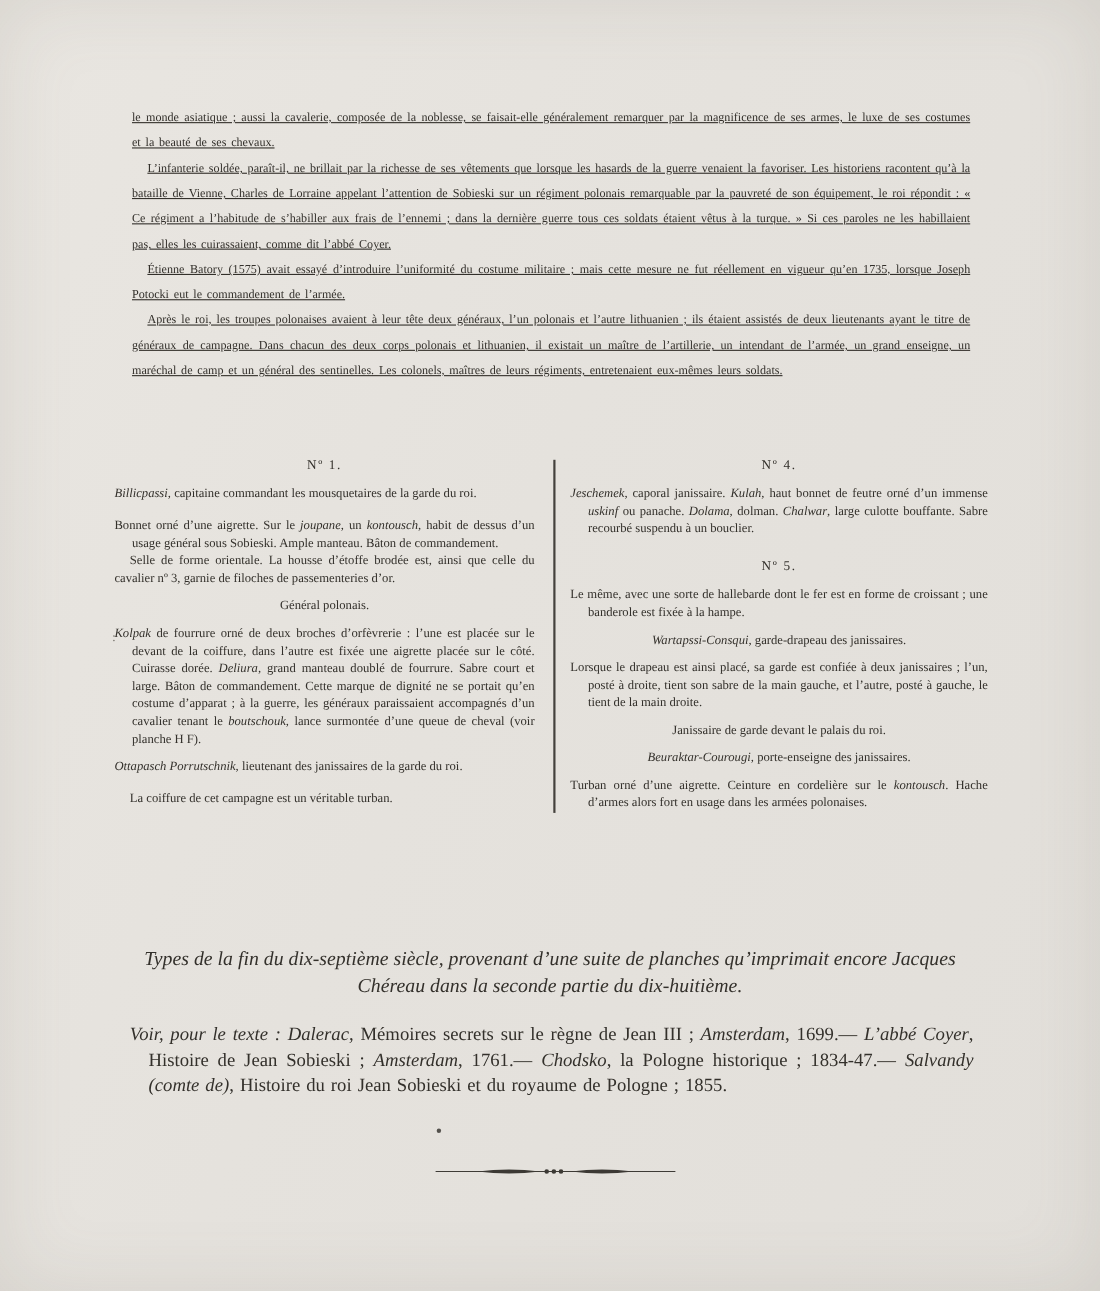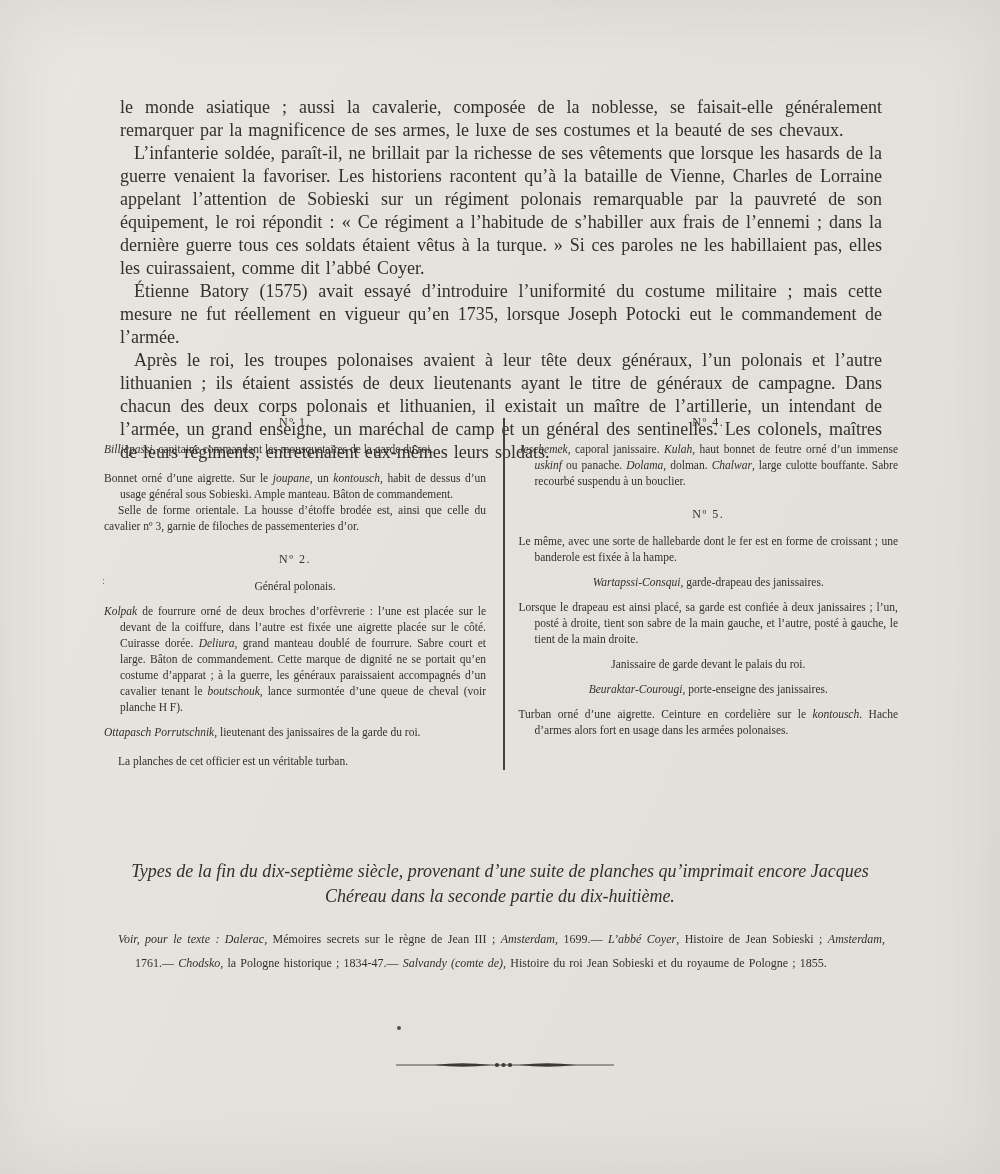--- a/index.html
+++ b/index.html
@@ -8,21 +8,21 @@
     width:1000px;height:1174px;
     background:#e6e3de;
     background-image:linear-gradient(115deg, #e9e6e1 0%, #e5e2dd 45%, #e2dfda 100%);
     box-shadow:inset 0 0 70px rgba(110,104,92,0.14);
     font-family:"Liberation Serif","DejaVu Serif",serif;
     color:#33302b;
     overflow:hidden;
   }
   
   .intro{position:absolute;left:120px;top:96px;width:762px;
-         font-size:18px;line-height:23px;text-align:justify;word-spacing:1.6px;}
+         font-size:11px;line-height:23px;text-align:justify;word-spacing:1.6px;text-decoration:underline;}
   .intro p{margin:0;}
   .intro p.ind{text-indent:14px;}
   
   .columns{position:absolute;left:104px;top:414px;width:794px;display:flex;align-items:stretch;}
   .col{width:382px;font-size:11.5px;line-height:16px;}
   .col-right{flex:1;}
   .divider{width:1.5px;background:#44413c;margin:4px 14px 8px 17px;}
   .num{font-size:12px;font-weight:normal;text-align:center;letter-spacing:1.5px;margin:0 0 11px;}
   .num.mt{margin-top:17px;}
   .col p{margin:0 0 9px;text-align:justify;}
@@ -30,21 +30,21 @@
   .col p.subhead{text-align:center;margin:0 0 9px;}
   .col p.hang{padding-left:16px;text-indent:-16px;}
   .col p.indp{text-indent:14px;}
   .col p.nom{margin-bottom:0;}
   
   .caption{position:absolute;left:111px;top:859px;width:778px;
            font-size:18px;line-height:25px;text-align:center;font-style:italic;}
   .caption p{margin:0;}
   
   .biblio{position:absolute;left:118px;top:928px;width:767px;
-          font-size:12px;line-height:23.5px;text-align:justify;word-spacing:1.2px;}
+          font-size:17px;line-height:23.5px;text-align:justify;word-spacing:1.2px;}
   .biblio p{margin:0;padding-left:17px;text-indent:-17px;}
   
   .ink-dot{position:absolute;left:397px;top:1026px;width:4px;height:4px;border-radius:50%;
            background:#3a3732;opacity:.85;}
   .stray-colon{position:absolute;left:102px;top:574px;font-size:11px;color:#6e6a62;}
   .ornament{position:absolute;left:394px;top:1058px;width:222px;height:14px;}
 </style>
 </head>
 <body>
 
@@ -60,26 +60,25 @@
   <span class="stray-colon">:</span>
 
   <section class="columns">
 
     <div class="col col-left">
       <h4 class="num">Nº 1.</h4>
       <p class="title"><span style="font-style: italic;">Billicpassi</span><span>, capitaine commandant les mousquetaires de la garde du roi.</span></p>
       <p class="hang nom"><span>Bonnet orné d’une aigrette. Sur le </span><span style="font-style: italic;">joupane</span><span>, un </span><span style="font-style: italic;">kontousch</span><span>, habit de dessus d’un usage général sous Sobieski. Ample manteau. Bâton de commandement.</span></p>
       <p class="indp"><span>Selle de forme orientale. La housse d’étoffe brodée est, ainsi que celle du cavalier nº 3, garnie de filoches de passementeries d’or.</span></p>
 
-      <h4 class="num mt">Nº 2.</h4>
       <p class="subhead"><span>Général polonais.</span></p>
       <p class="hang"><span style="font-style: italic;">Kolpak</span><span> de fourrure orné de deux broches d’orfèvrerie : l’une est placée sur le devant de la coiffure, dans l’autre est fixée une aigrette placée sur le côté. Cuirasse dorée. </span><span style="font-style: italic;">Deliura</span><span>, grand manteau doublé de fourrure. Sabre court et large. Bâton de commandement. Cette marque de dignité ne se portait qu’en costume d’apparat ; à la guerre, les généraux paraissaient accompagnés d’un cavalier tenant le </span><span style="font-style: italic;">boutschouk</span><span>, lance surmontée d’une queue de cheval (voir planche H  F).</span></p>
 
       <p class="title"><span style="font-style: italic;">Ottapasch Porrutschnik</span><span>, lieutenant des janissaires de la garde du roi.</span></p>
-      <p class="indp"><span>La planches de cet officier est un véritable turban.</span></p>
+      <p class="indp"><span>La coiffure de cet campagne est un véritable turban.</span></p>
     </div>
 
     <div class="divider"></div>
 
     <div class="col col-right">
       <h4 class="num">Nº 4.</h4>
       <p class="hang"><span style="font-style: italic;">Jeschemek</span><span>, caporal janissaire. </span><span style="font-style: italic;">Kulah</span><span>, haut bonnet de feutre orné d’un immense </span><span style="font-style: italic;">uskinf</span><span> ou panache. </span><span style="font-style: italic;">Dolama</span><span>, dolman. </span><span style="font-style: italic;">Chalwar</span><span>, large culotte bouffante. Sabre recourbé suspendu à un bouclier.</span></p>
 
       <h4 class="num mt">Nº 5.</h4>
       <p class="hang"><span>Le même, avec une sorte de hallebarde dont le fer est en forme de croissant ; une banderole est fixée à la hampe.</span></p>

